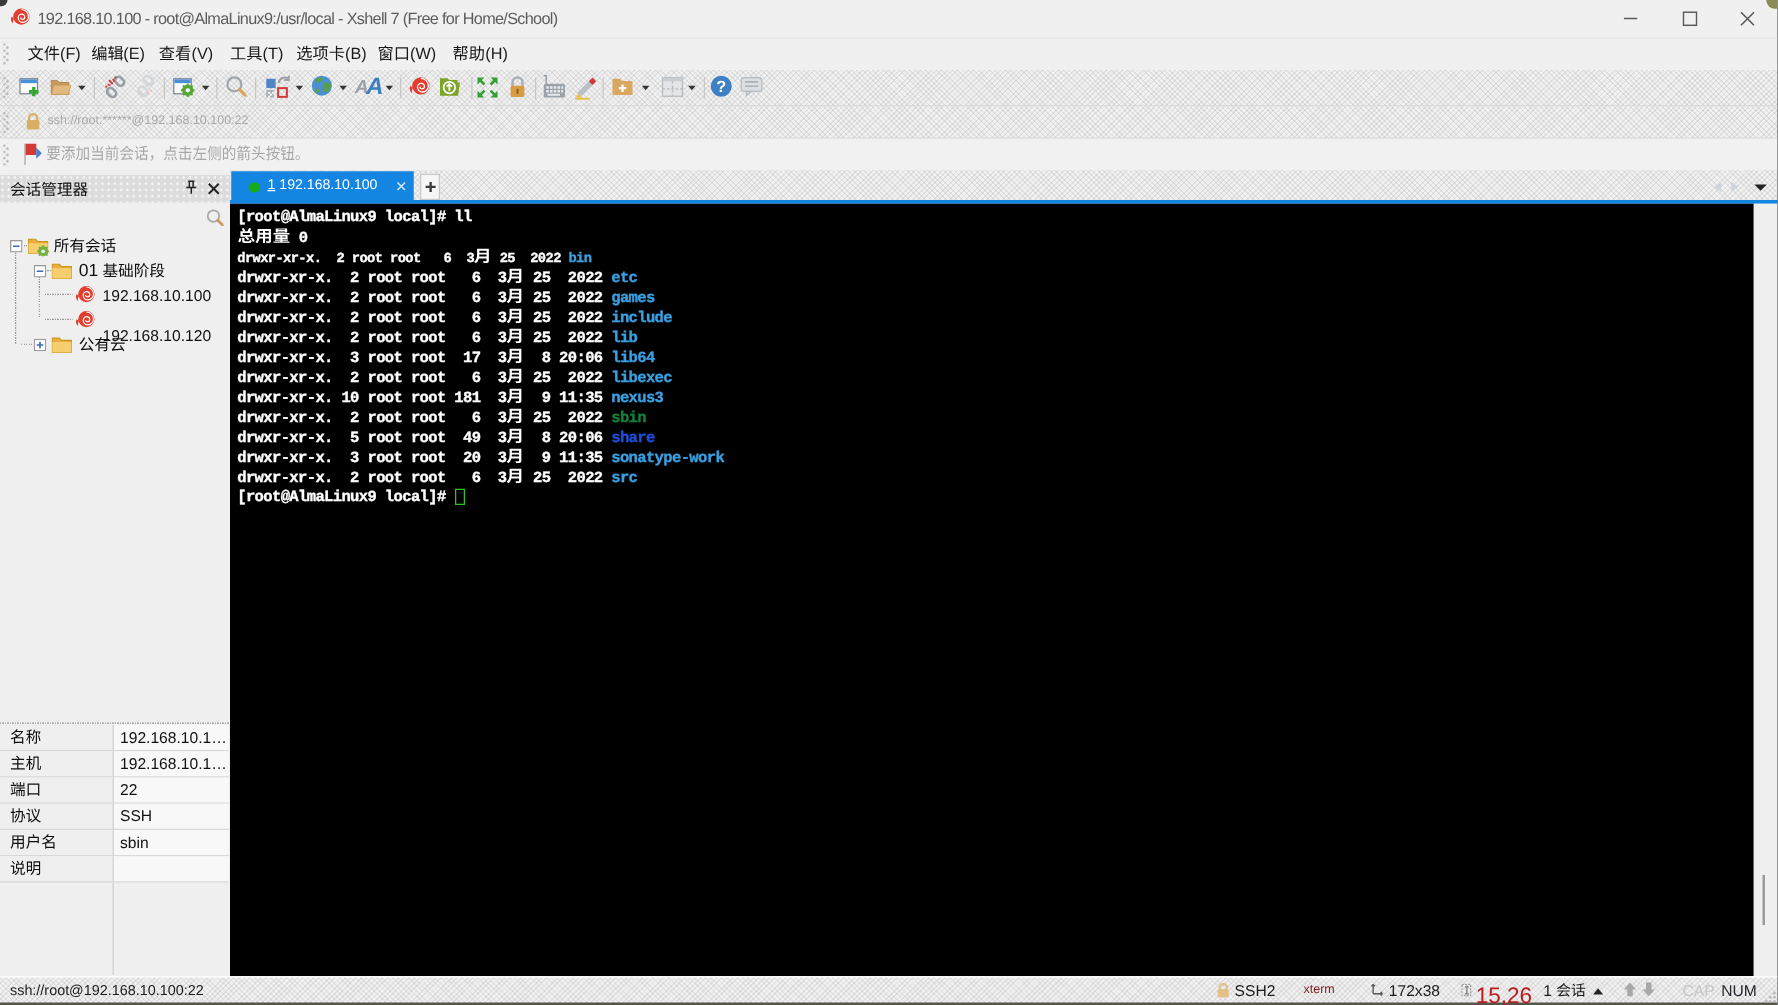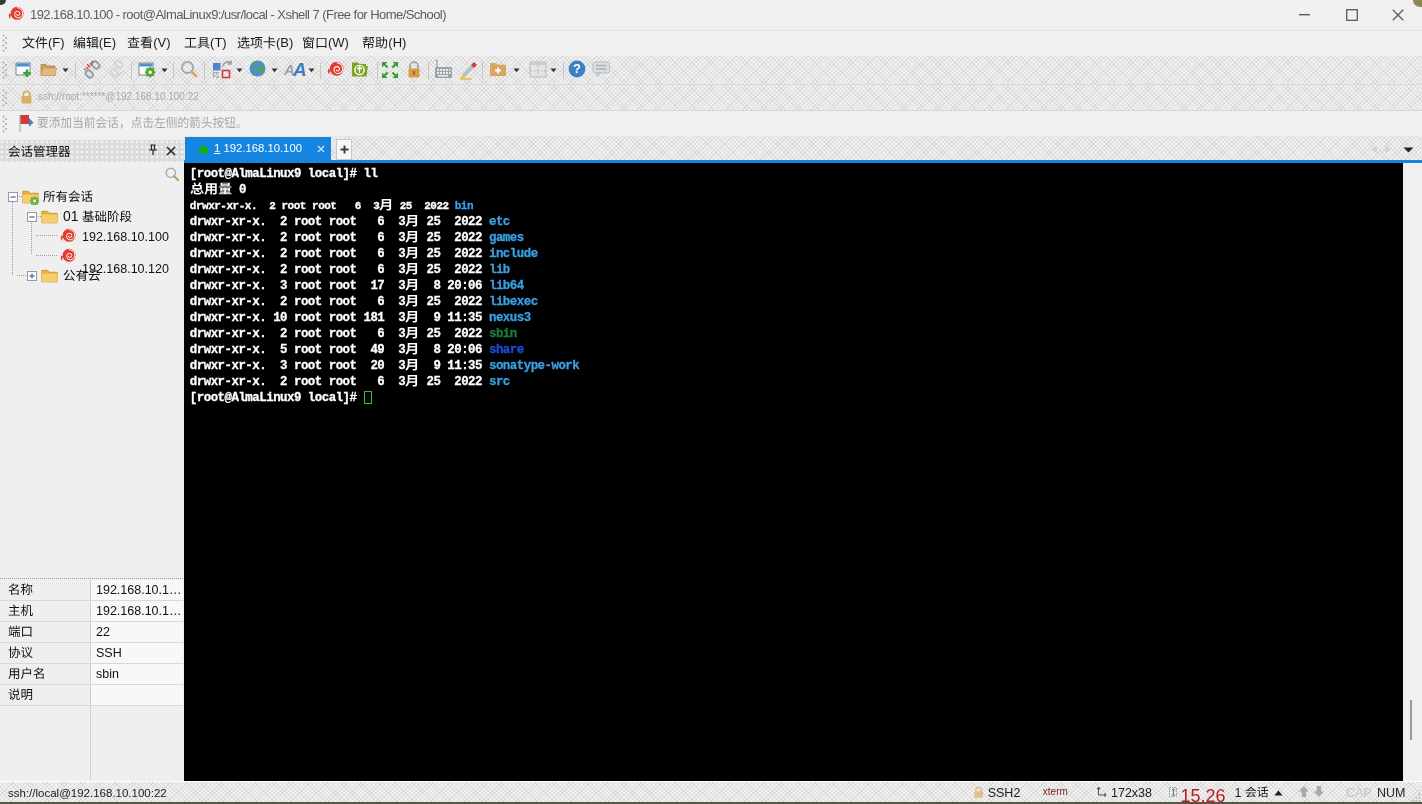--- a/index.html
+++ b/index.html
@@ -514,21 +514,21 @@
     </svg><span>  9 11:35 </span><span style="color:#3aa0e2">sonatype-work</span></div>
 <div class="ab mono" style="left:189.80px;top:374.10px;font-size:12.40px;letter-spacing:-0.49px;line-height:16px;color:#fff"><span>drwxr-xr-x.  2 root root   6  3</span><svg style="display:inline-block;width:14.39px;height:13.00px;vertical-align:-1.80px;" viewBox="0 -880 1000 1000" preserveAspectRatio="none" fill="#fff">
       <use href="#b1" x="0"></use>
     </svg><span> 25  2022 </span><span style="color:#3aa0e2">src</span></div>
 <div class="ab mono" style="left:189.80px;top:390.10px;font-size:12.40px;letter-spacing:-0.49px;line-height:16px;color:#fff">[root@AlmaLinux9 local]# </div>
 <div class="ab" style="left:363.55px;top:390.50px;width:8.5px;height:13.5px;border:1.8px solid #2ec42e"></div>
 <div class="ab" style="left:1403px;top:162.5px;width:19px;height:618px;background:#f0f0f0"></div>
 <div class="ab" style="left:1409.5px;top:700px;width:2px;height:40px;background:#9a9a9a"></div>
 <div class="ab tex" style="left:0;top:780.5px;width:1422px;height:23.5px;border-top:1px solid #fdfdfd"></div>
 <div class="ab" style="left:0;top:802px;width:1422px;height:2px;background:#55554b"></div>
-<div class="ab" style="left:8px;top:787px;font-size:11.5px;color:#1c1c1c">ssh://local@192.168.10.100:22</div>
+<div class="ab" style="left:8px;top:787px;font-size:11.5px;color:#1c1c1c">ssh://root@192.168.10.100:22</div>
 <svg class="ab" style="left:973px;top:786px" width="11" height="13" viewBox="0 0 11 13">
     <path d="M2.8,5.6 V4 a2.8,2.8 0 0 1 5.6,0 V5.6" fill="none" stroke="#e2bf86" stroke-width="1.6"></path>
     <rect x="1.2" y="5.2" width="8.8" height="6.6" rx="1" fill="#e2bf86"></rect>
   </svg>
 <div class="ab" style="left:987.7px;top:786px;font-size:12.5px;color:#1c1c1c">SSH2</div>
 <div class="ab" style="left:1042.8px;top:786px;font-size:10px;color:#7f1d1d">xterm</div>
 <svg class="ab" style="left:1097px;top:786px" width="12" height="12" viewBox="0 0 12 12">
     <path d="M1.5,10.5 V3 M1.5,3 L0,4.5 M1.5,3 L3,4.5 M1.5,10.5 H9 M9,10.5 L7.5,9 M9,10.5 L7.5,12" stroke="#555" stroke-width="1.1" fill="none" transform="translate(0,-1.5)"></path>
   </svg>
 <div class="ab" style="left:1111px;top:786px;font-size:12.5px;color:#1c1c1c">172x38</div>

